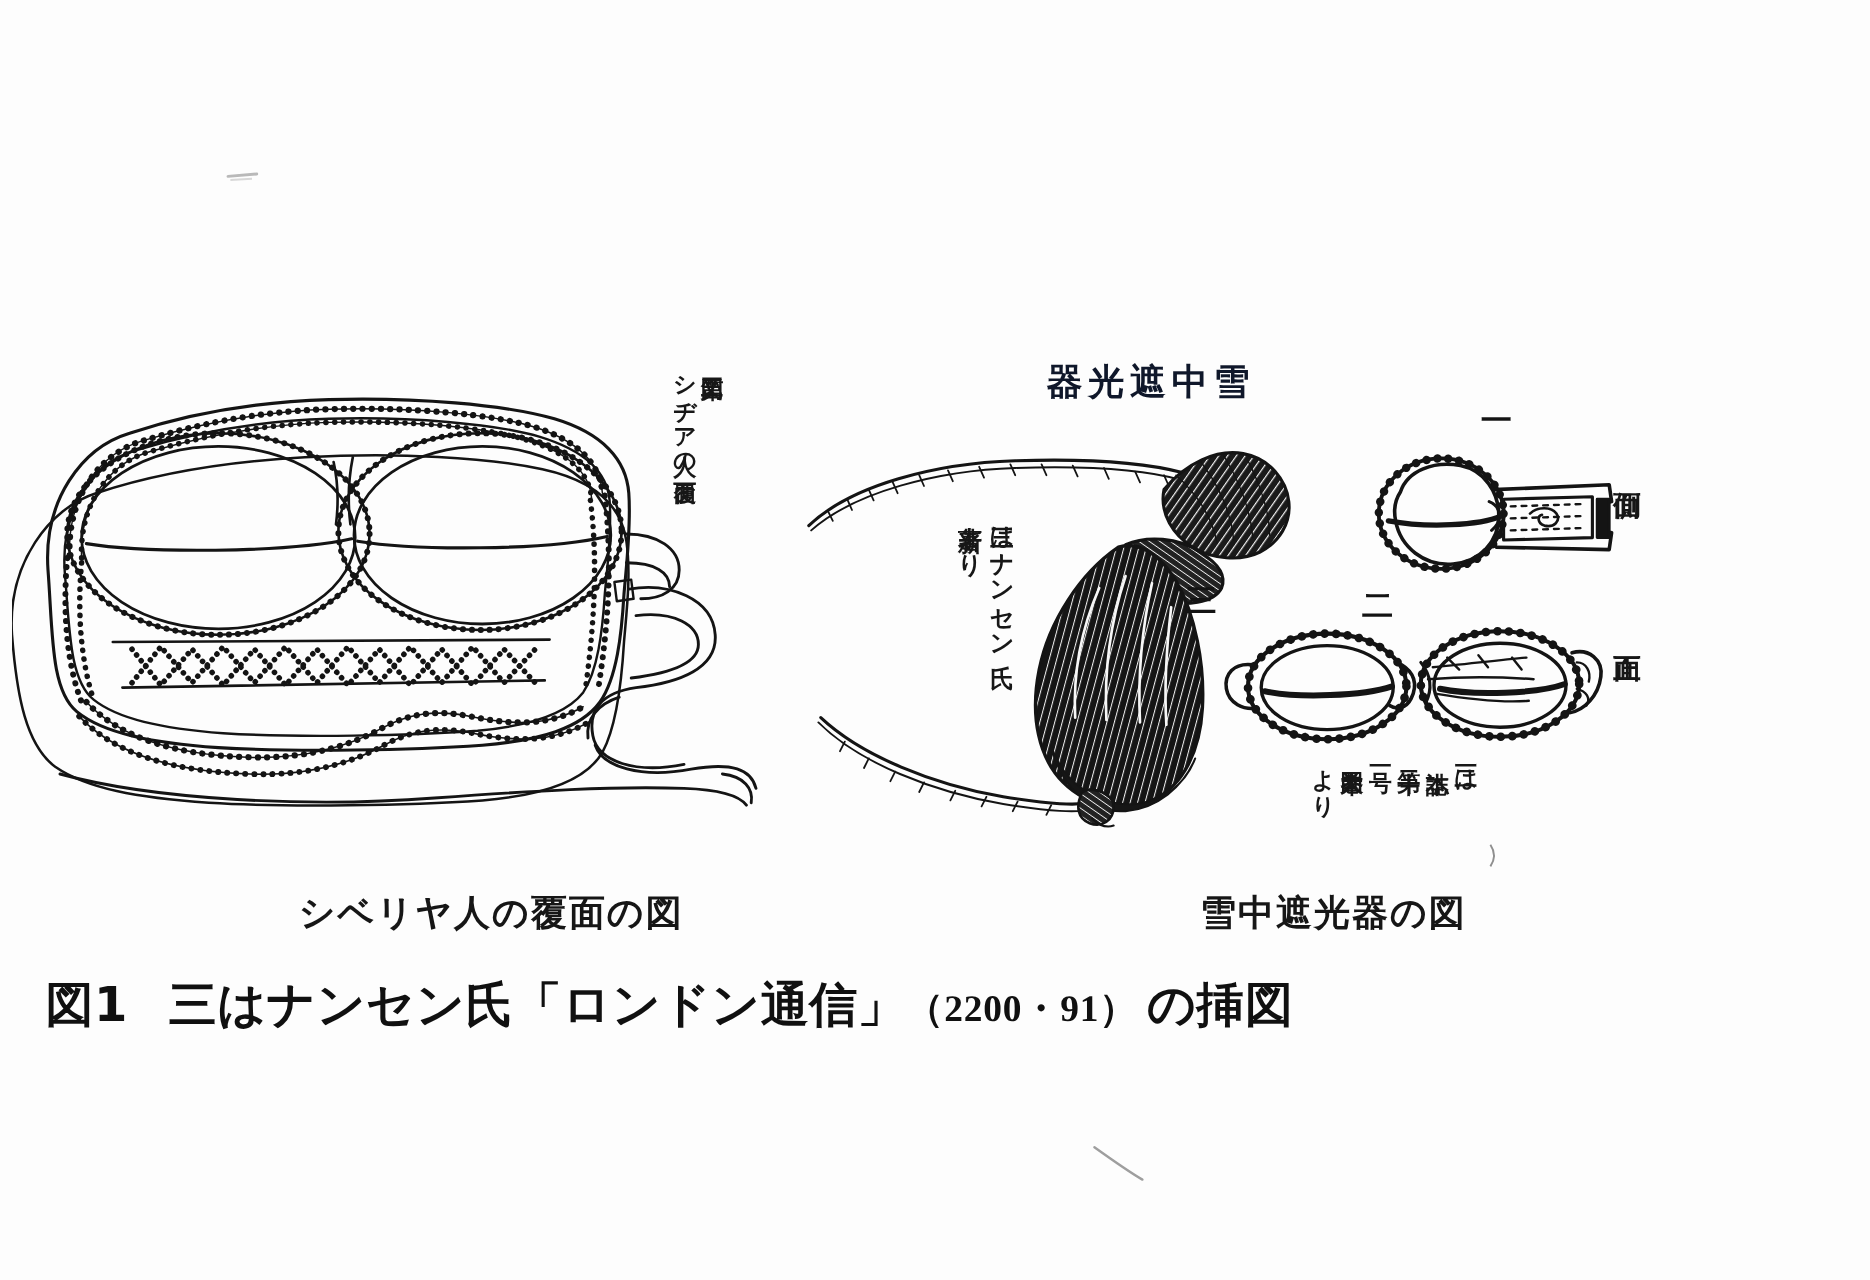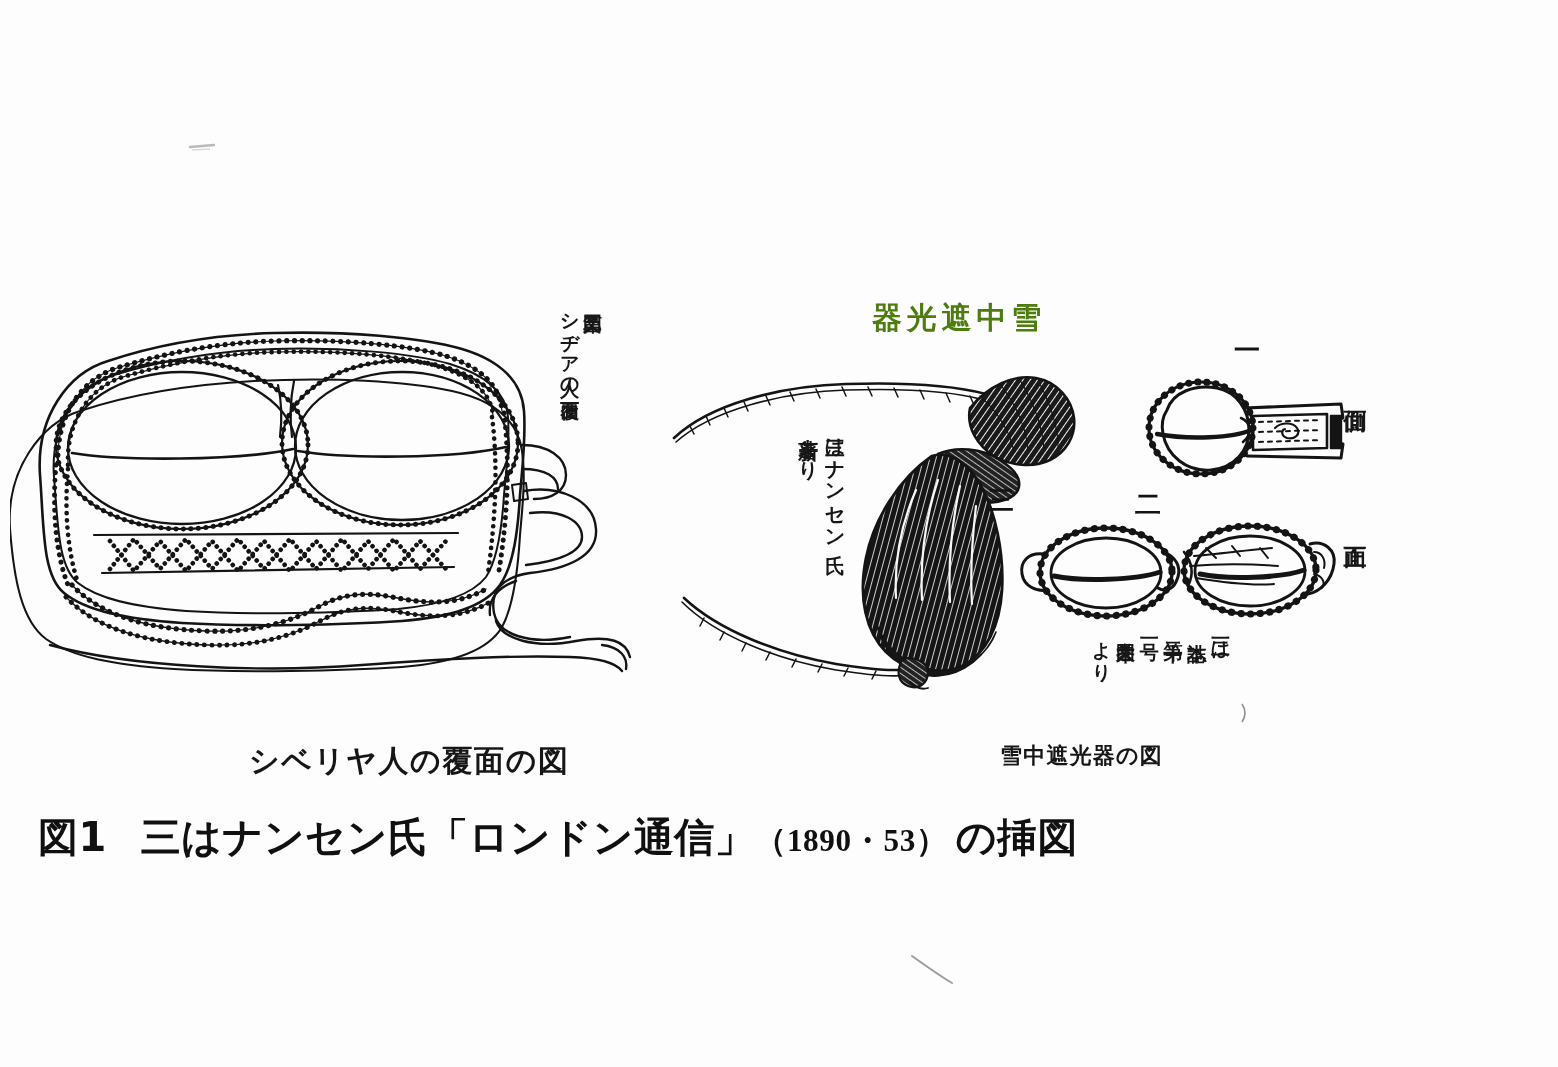--- a/index.html
+++ b/index.html
@@ -49,21 +49,21 @@
     font-weight: 700;
     color: #171717;
     line-height: 1.04;
     white-space: nowrap;
   }
   
   .hlabel {
     position: absolute;
     font-family: Liberation Mono, monospace;
     font-weight: 700;
-    color: #4d7c0f;
+    color: #0f172a;
     white-space: nowrap;
   }
   .numlabel {
     position: absolute;
     font-family: "DejaVu Serif", "Liberation Serif", serif;
     font-weight: 700;
     color: #131313;
     white-space: nowrap;
   }
   .subcaption {
@@ -350,24 +350,24 @@
     <span class="vcol">一二は</span>
     <span class="vcol">本誌</span>
     <span class="vcol">第二十</span>
     <span class="vcol">一号</span>
     <span class="vcol">巻末図</span>
     <span class="vcol">より</span>
   </div>
 
   <div class="subcaption" style="left:249px; top:741px; font-size:30px;">シベリヤ人の覆面の図</div>
 
-  <div class="subcaption" style="left:1000px; top:741px; font-size:22px;">雪中遮光器の図</div>
+  <div class="subcaption" style="left:1000px; top:741px; font-size:30px;">雪中遮光器の図</div>
 
   <div id="main-caption" style="left:38px; top:810px; font-size:40px;">
-    <span>図1</span><span style="display:inline-block;width:34px;"></span><span>三はナンセン氏「ロンドン通信」</span><span class="year">（1890・53）</span><span style="display:inline-block;width:8px;"></span><span>の挿図</span>
+    <span>図1</span><span style="display:inline-block;width:34px;"></span><span>三はナンセン氏「ロンドン通信」</span><span class="year">（2200・91）</span><span style="display:inline-block;width:8px;"></span><span>の挿図</span>
   </div>
 
   <svg class="artifact" style="left:188px; top:138px;" width="30" height="16" viewBox="0 0 30 16">
     <path d="M2,9 L26,7" stroke="#b9b9b9" stroke-width="2.4" fill="none" stroke-linecap="round"></path>
     <path d="M4,12 L22,11" stroke="#d8d8d8" stroke-width="1.6" fill="none"></path>
   </svg>
 
   <svg class="artifact" style="left:908px; top:952px;" width="60" height="36" viewBox="0 0 60 36">
     <path d="M4,4 C18,14 32,24 44,31" stroke="#9e9e9e" stroke-width="2.0" fill="none" stroke-linecap="round"></path>
   </svg>

